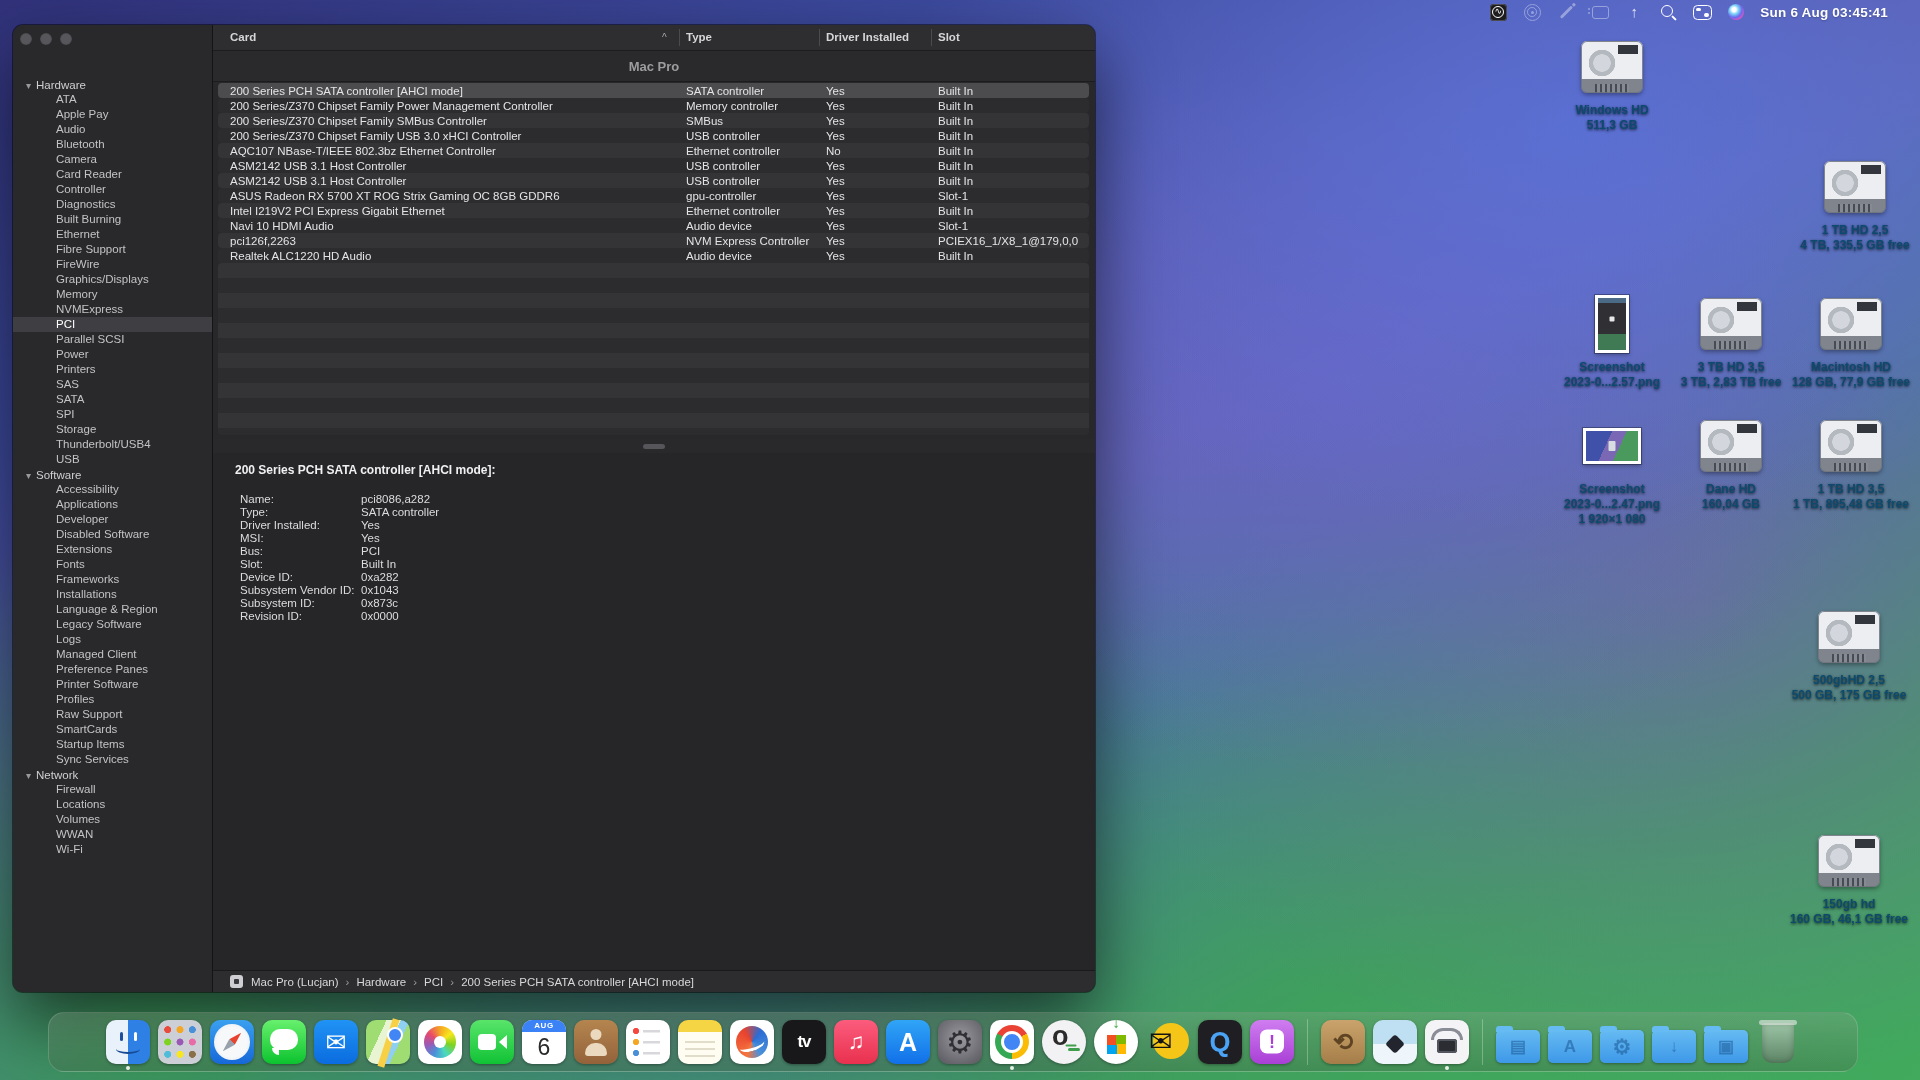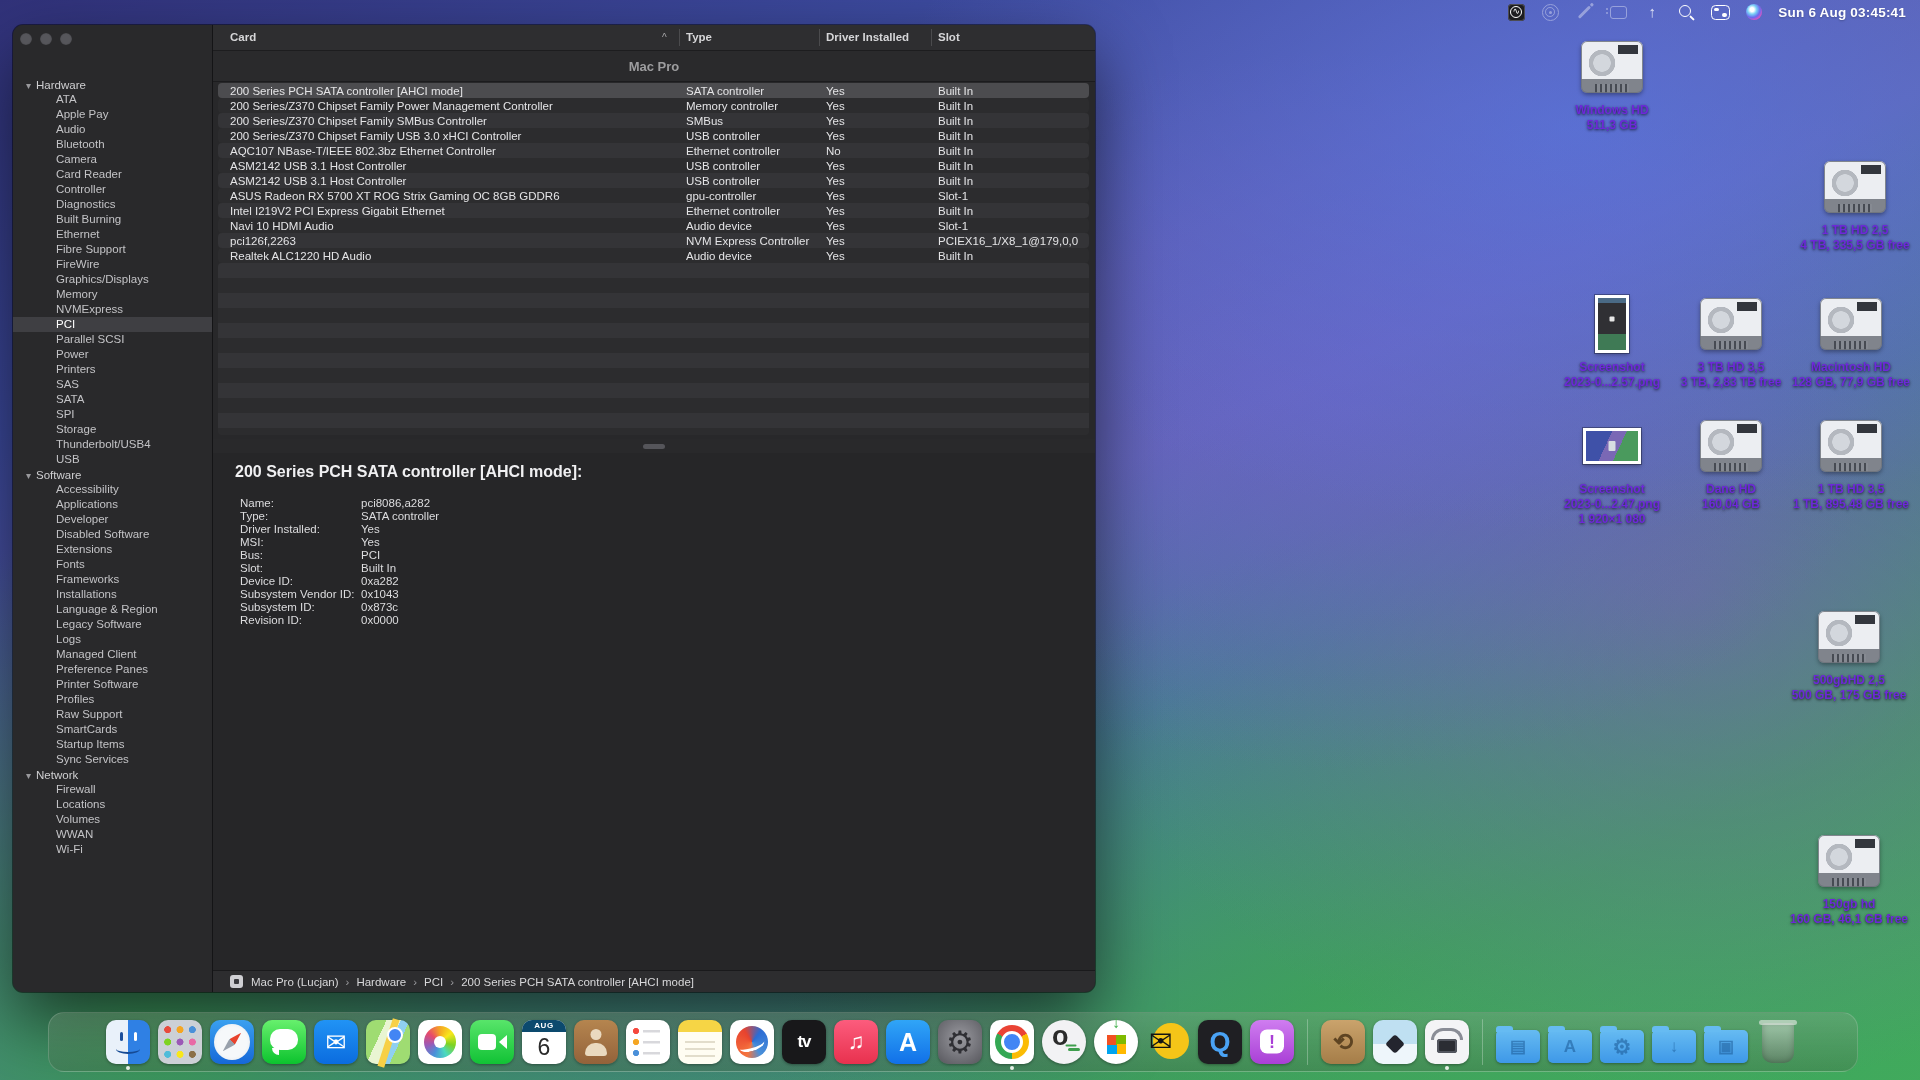--- a/index.html
+++ b/index.html
@@ -8,21 +8,21 @@
     font-family:"Liberation Sans",sans-serif;
     background:
       radial-gradient(1100px 650px at 82% 12%, rgba(88,120,228,.65), transparent 62%),
       radial-gradient(900px 600px at 70% 38%, rgba(110,100,210,.45), transparent 60%),
       radial-gradient(1000px 800px at 88% 55%, rgba(130,88,190,.5), transparent 62%),
       radial-gradient(1500px 900px at 95% 100%, rgba(62,168,92,.85), transparent 70%),
       radial-gradient(1100px 750px at 8% 96%, rgba(56,158,80,.9), transparent 66%),
       linear-gradient(155deg,#31327a 0%,#3c4a9e 22%,#5b5cae 40%,#5f66b4 50%,#49789a 63%,#3f9a5d 82%,#4aaf5e 100%);
   }
   
-  #menubar{position:absolute;top:0;left:0;right:0;height:24px;display:flex;justify-content:flex-end;align-items:center;gap:14px;padding-right:10px;z-index:50;}
+  #menubar{position:absolute;top:0;left:0;right:0;height:24px;display:flex;justify-content:flex-end;align-items:center;gap:14px;padding-right:28px;z-index:50;}
   .mi{height:20px;min-width:20px;display:flex;align-items:center;justify-content:center;position:relative;}
   .mi.dim{opacity:.38;} .mi.mid{opacity:.8;}
   .mi-shape{display:block;position:relative;}
   .ic-fan-badge .mi-shape{width:17px;height:17px;background:#1d1d20;border-radius:4px;box-shadow:inset 0 0 0 1px #4c4c52;}
   .ic-fan-badge .mi-shape::before{content:"";position:absolute;inset:2.5px;border:1.4px solid #fff;border-radius:50%;}
   .ic-fan-badge .mi-shape::after{content:"∿";position:absolute;left:50%;top:50%;transform:translate(-50%,-56%);color:#fff;font-size:9px;}
   .ic-airdrop-waves .mi-shape{width:15px;height:15px;border:1.4px solid #fff;border-radius:50%;}
   .ic-airdrop-waves .mi-shape::before{content:"";position:absolute;inset:2.6px;border:1.4px solid #fff;border-radius:50%;}
   .ic-airdrop-waves .mi-shape::after{content:"";position:absolute;inset:6px;background:#fff;border-radius:50%;}
   .ic-stylus .mi-shape{width:2.6px;height:16px;background:#fff;border-radius:2px;transform:rotate(45deg);}
@@ -33,21 +33,21 @@
   .ic-spotlight-search .mi-shape{width:10px;height:10px;border:1.9px solid #fff;border-radius:50%;margin:-3px 2px 0 0;}
   .ic-spotlight-search .mi-shape::after{content:"";position:absolute;width:2px;height:6px;background:#fff;right:-3px;bottom:-5px;transform:rotate(-45deg);border-radius:2px;}
   .ic-control-center .mi-shape{width:17px;height:13px;border:1.6px solid #fff;border-radius:4.5px;}
   .ic-control-center .mi-shape::before{content:"";position:absolute;left:2px;top:2px;width:5px;height:3.5px;background:#fff;border-radius:2px;}
   .ic-control-center .mi-shape::after{content:"";position:absolute;right:2px;bottom:2px;width:5px;height:3.5px;background:#fff;border-radius:2px;}
   .ic-siri .mi-shape{width:16px;height:16px;border-radius:50%;background:radial-gradient(circle at 38% 35%,#ffffff 0 14%,#7ad0f5 32%,#6a6af0 55%,#e055c0 76%,#30c08a 96%);}
   #clock{color:#fff;font-size:13.5px;font-weight:600;letter-spacing:.2px;text-shadow:0 1px 2px rgba(0,0,0,.25);padding-right:4px;}
   
   .dt-item{position:absolute;width:150px;display:flex;flex-direction:column;align-items:center;z-index:5;}
   .dt-iconwrap{height:58px;display:flex;align-items:center;justify-content:center;}
-  .dt-l{margin-top:1px;font-size:12px;font-weight:bold;color:#6d28d9;text-shadow:0 1px 3px rgba(0,0,0,.75);line-height:14px;text-align:center;white-space:nowrap;}
+  .dt-l{margin-top:1px;font-size:12px;font-weight:bold;color:#0c4a6e;text-shadow:0 1px 3px rgba(0,0,0,.75);line-height:14px;text-align:center;white-space:nowrap;}
   .dt-l1{margin-top:7px;}
   .dt-l:empty{display:none;}
   .dt-icon{position:relative;}
   .dt-icon.ic-hdd{width:62px;height:52px;border-radius:6px;
     background-image:
       radial-gradient(circle at 21px 22px,#d3d7dd 0 8.5px,#b4b8bf 9px 13px,transparent 13.5px),
       radial-gradient(circle at 21px 22px,#8d929a 0 3px,transparent 3.5px),
       linear-gradient(#33363d,#33363d),
       repeating-linear-gradient(90deg,#474b53 0 2.5px,#868a92 2.5px 5px),
       linear-gradient(180deg,#eceef2 0 74%,#80848c 74% 100%);
@@ -85,21 +85,21 @@
   .trow{height:15px;display:grid;grid-template-columns:456px 140px 112px auto;align-items:center;border-radius:4px;padding-left:12px;box-sizing:border-box;}
   .trow:nth-child(odd){background:#343437;}
   .trow:nth-child(even){background:#2c2c2e;}
   .trow.selected{background:#4c4c4f;}
   .trow span{font-size:11.5px;color:#e4e4e6;white-space:nowrap;overflow:hidden;}
   #stripes{position:absolute;left:5px;right:6px;top:238px;height:172px;border-radius:4px;
     background:repeating-linear-gradient(180deg,#343437 0 15px,#2c2c2e 15px 30px);}
   #splitter{position:absolute;left:0;right:0;top:414px;height:14px;background:#29292b;display:flex;align-items:center;justify-content:center;}
   #splitter .grip{width:22px;height:5px;border-radius:3px;background:#55555a;}
   #detail{position:absolute;left:0;right:0;top:428px;bottom:21px;background:#262628;padding:10px 0 0 22px;box-sizing:border-box;}
-  #detail-title{font-size:16px;font-weight:bold;color:#f0f0f2;margin-bottom:16px;}
+  #detail-title{font-size:12px;font-weight:bold;color:#f0f0f2;margin-bottom:16px;}
   .drow{display:flex;height:13px;line-height:13px;padding-left:5px;}
   .dk{width:121px;flex:0 0 121px;font-size:11.5px;color:#dcdcde;}
   .dv{font-size:11.5px;color:#dcdcde;}
   #bottombar{position:absolute;left:0;right:0;bottom:0;height:21px;background:#2d2d2f;border-top:1px solid #1a1a1c;display:flex;align-items:center;padding-left:17px;}
   #crumb-icon{width:13px;height:13px;border-radius:3px;background:#cfcfd3;position:relative;margin-right:8px;flex:0 0 13px;}
   #crumb-icon::before{content:"";position:absolute;left:4px;top:4px;width:5px;height:5px;background:#3a3a3e;border-radius:1px;}
   .crumb-part{display:flex;align-items:center;}
   .crumb-sep{color:#9a9a9e;font-size:11.5px;margin:0 7px;}
   .crumb-sep:empty{display:none;}
   .crumb-label{color:#d8d8da;font-size:11.5px;white-space:nowrap;}
@@ -139,21 +139,21 @@
   .ic-maps .di::before{content:"";position:absolute;left:19px;top:-2px;width:7px;height:50px;background:#f7d046;transform:rotate(18deg);}
   .ic-maps .di::after{content:"";position:absolute;right:7px;top:7px;width:12px;height:12px;border-radius:50%;background:#4285f4;border:2.5px solid #fff;}
   .ic-photos .di{background:#fff;}
   .ic-photos .di::before{content:"";position:absolute;inset:6px;border-radius:50%;
     background:conic-gradient(#f5a623,#f8e71c,#7ed321,#4ad9c0,#4a90d9,#9b59b6,#e84a6a,#f5a623);}
   .ic-photos .di::after{content:"";position:absolute;inset:16px;border-radius:50%;background:#fff;}
   .ic-facetime .di{background:linear-gradient(180deg,#58e56a,#11c235);}
   .ic-facetime .di::before{content:"";position:absolute;left:8px;top:14px;width:18px;height:16px;background:#fff;border-radius:4px;}
   .ic-facetime .di::after{content:"";position:absolute;right:7px;top:15px;width:0;height:0;border:7px solid transparent;border-right:8px solid #fff;border-left:0;}
   .ic-calendar .di{background:#fff;display:flex;flex-direction:column;overflow:hidden;}
-  .ic-calendar .cal-m{display:block;background:#0c4a6e;color:#fff;font-size:8px;font-weight:bold;text-align:center;line-height:12px;letter-spacing:.6px;}
+  .ic-calendar .cal-m{display:block;background:#3b82f6;color:#fff;font-size:8px;font-weight:bold;text-align:center;line-height:12px;letter-spacing:.6px;}
   .ic-calendar .cal-d{display:block;flex:1;color:#2b2b2b;font-size:23px;text-align:center;line-height:30px;font-weight:300;}
   .ic-contacts .di{background:linear-gradient(180deg,#b5854f,#93623a);}
   .ic-contacts .di::before{content:"";position:absolute;left:50%;top:9px;transform:translateX(-50%);width:11px;height:11px;border-radius:50%;background:#ead9bf;}
   .ic-contacts .di::after{content:"";position:absolute;left:50%;bottom:8px;transform:translateX(-50%);width:22px;height:13px;border-radius:10px 10px 3px 3px;background:#ead9bf;}
   .ic-reminders .di{background-color:#fff;background-image:
     radial-gradient(circle at 10px 11px,#f5483e 0 2.8px,transparent 3.4px),
     radial-gradient(circle at 10px 22px,#f5a623 0 2.8px,transparent 3.4px),
     radial-gradient(circle at 10px 33px,#4a90d9 0 2.8px,transparent 3.4px),
     linear-gradient(#d8d8dc 0 0),linear-gradient(#d8d8dc 0 0),linear-gradient(#d8d8dc 0 0);
     background-size:auto,auto,auto,17px 2.5px,17px 2.5px,17px 2.5px;

